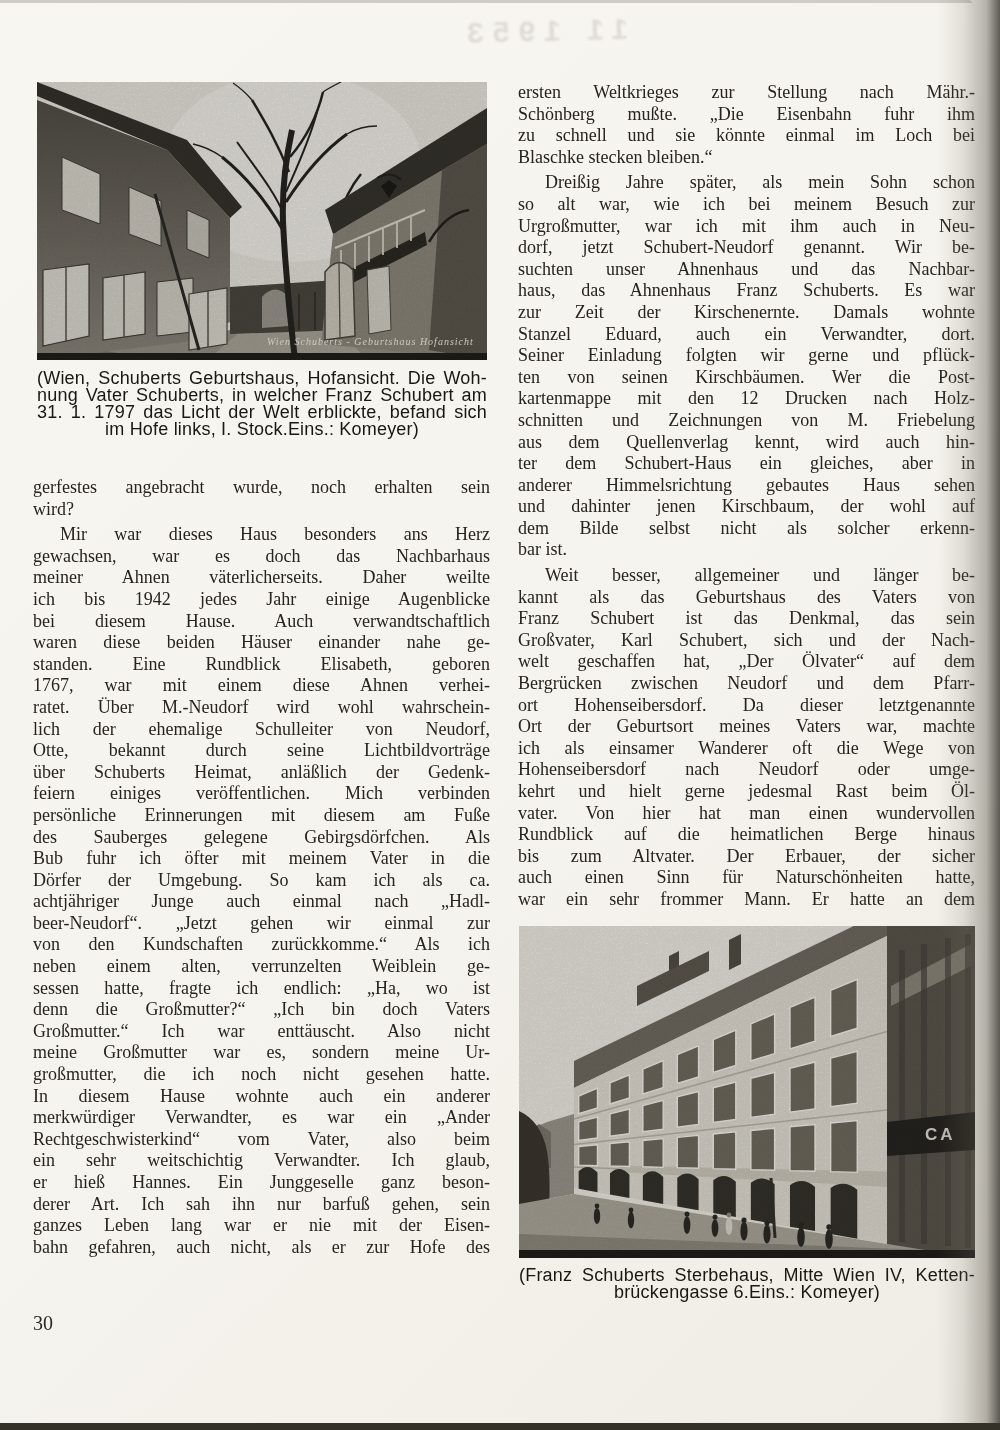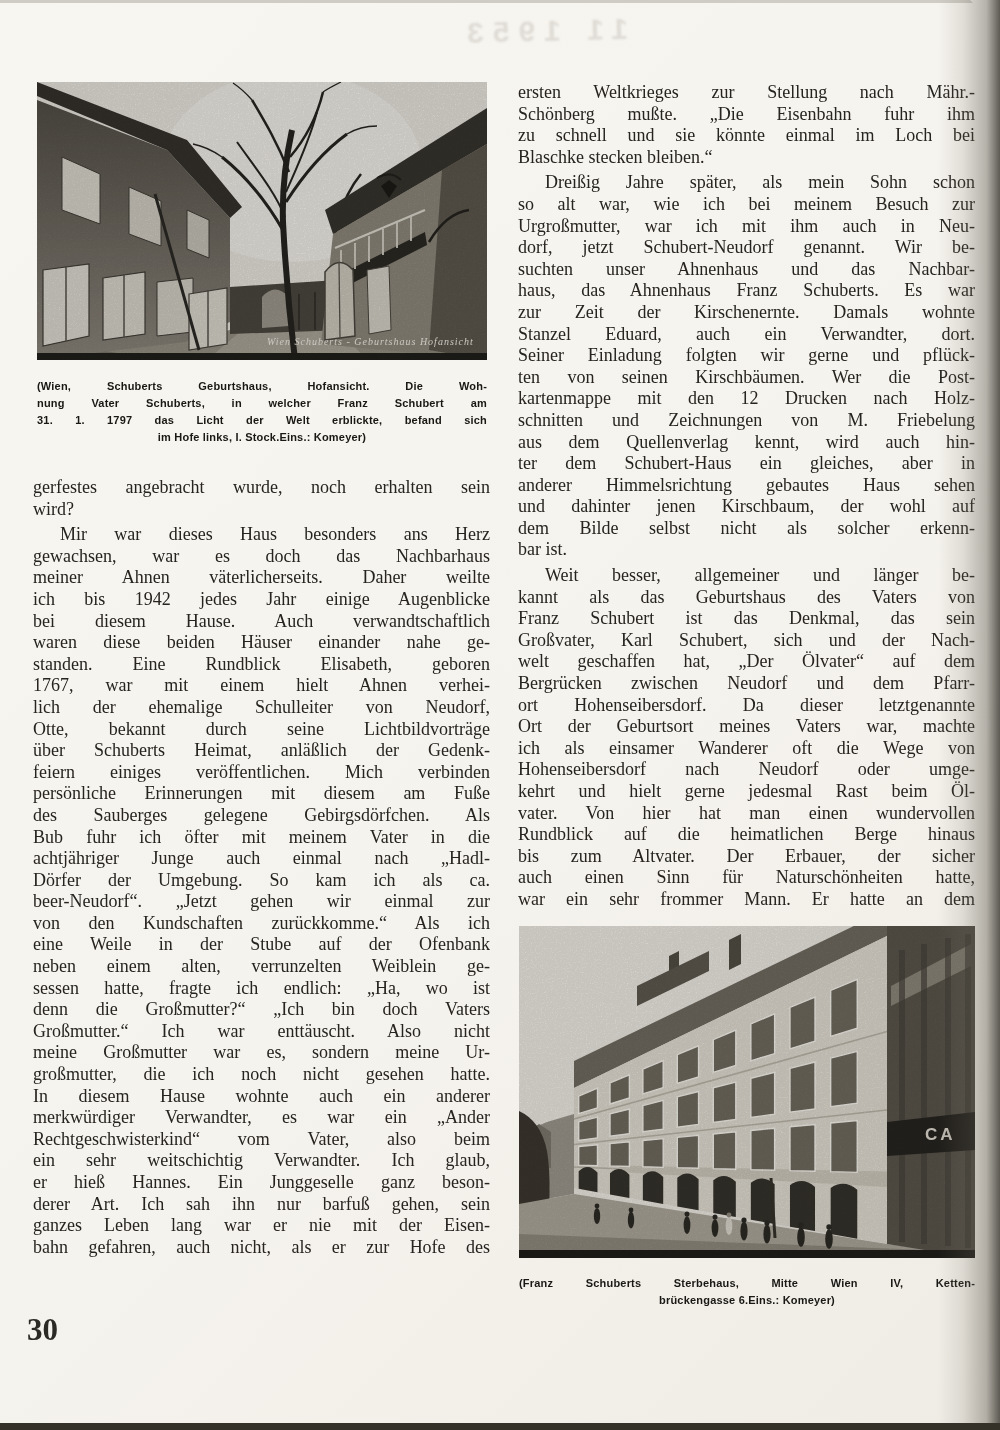--- a/index.html
+++ b/index.html
@@ -10,30 +10,30 @@
   .edge-top{position:absolute;left:0;top:0;width:1000px;height:3px;background:#cfccc5;}
   .edge-bottom{position:absolute;left:0;top:1423px;width:1000px;height:7px;background:#343129;}
   .edge-right{position:absolute;top:0;right:0;width:62px;height:1430px;pointer-events:none;
         background:linear-gradient(to right,rgba(118,112,100,0) 0%,rgba(118,112,100,0.16) 40%,rgba(92,87,77,0.42) 78%,rgba(54,52,45,0.8) 100%);}
   .corner-tr{position:absolute;top:0;right:0;width:0;height:0;
         border-top:30px solid #f6f4ee;border-left:30px solid transparent;}
   .ghost{position:absolute;left:368px;top:14px;width:350px;text-align:center;
         transform:scale(-1,1) rotate(1.5deg);font-family:"Liberation Sans",sans-serif;
         font-weight:bold;font-size:30px;letter-spacing:9px;color:rgba(100,95,83,0.17);filter:blur(1.2px);}
   .photo{position:absolute;display:block;}
-  .caption{position:absolute;font-family:"Liberation Sans",sans-serif;font-weight:bold;
-        font-size:11px;line-height:17px;color:#191814;letter-spacing:0.2px;margin-top:8px;}
+  .caption{position:absolute;font-family:"Liberation Sans",sans-serif;font-weight:normal;
+        font-size:18px;line-height:17px;color:#191814;letter-spacing:0.2px;}
   .cap-line{text-align:justify;text-align-last:justify;}
   .cap-last{display:flex;justify-content:center;}
   .body-col{position:absolute;width:457px;font-size:18px;line-height:21.6px;}
   .para + .para{margin-top:4px;}
   .tline{text-align:justify;text-align-last:justify;height:21.6px;}
   .tline.lastleft{text-align-last:left;}
   .tline.first{text-indent:27px;}
-  .pagenum{position:absolute;left:27px;top:1312px;font-size:31px;font-weight:bold;color:#2c2a25;}
+  .pagenum{position:absolute;left:33px;top:1312px;font-size:20px;font-weight:normal;color:#2c2a25;}
 </style>
 </head>
 <body>
 
 <div class="page">
 
   <div class="edge-top"></div>
   <div class="ghost">11 1953</div>
 
   <svg class="photo" style="left:37px;top:82px;" width="450" height="278" viewBox="0 0 450 278">
@@ -125,33 +125,33 @@
         <div class="tline lastleft">wird?</div>
       </div>
       <div class="para">
         <div class="tline first">Mir war dieses Haus besonders ans Herz</div>
         <div class="tline">gewachsen, war es doch das Nachbarhaus</div>
         <div class="tline">meiner Ahnen väterlicherseits. Daher weilte</div>
         <div class="tline">ich bis 1942 jedes Jahr einige Augenblicke</div>
         <div class="tline">bei diesem Hause. Auch verwandtschaftlich</div>
         <div class="tline">waren diese beiden Häuser einander nahe ge-</div>
         <div class="tline">standen. Eine Rundblick Elisabeth, geboren</div>
-        <div class="tline">1767, war mit einem hielt Ahnen verhei-</div>
+        <div class="tline">1767, war mit einem diese Ahnen verhei-</div>
+        <div class="tline">ratet. Über M.-Neudorf wird wohl wahrschein-</div>
         <div class="tline">lich der ehemalige Schulleiter von Neudorf,</div>
         <div class="tline">Otte, bekannt durch seine Lichtbildvorträge</div>
         <div class="tline">über Schuberts Heimat, anläßlich der Gedenk-</div>
         <div class="tline">feiern einiges veröffentlichen. Mich verbinden</div>
         <div class="tline">persönliche Erinnerungen mit diesem am Fuße</div>
         <div class="tline">des Sauberges gelegene Gebirgsdörfchen. Als</div>
         <div class="tline">Bub fuhr ich öfter mit meinem Vater in die</div>
+        <div class="tline">Dörfer der Umgebung. So kam ich als ca.</div>
         <div class="tline">achtjähriger Junge auch einmal nach „Hadl-</div>
-        <div class="tline">Dörfer der Umgebung. So kam ich als ca.</div>
         <div class="tline">beer-Neudorf“. „Jetzt gehen wir einmal zur</div>
         <div class="tline">von den Kundschaften zurückkomme.“ Als ich</div>
-        <div class="tline">eine Weile in der Stube auf der Ofenbank</div>
         <div class="tline">neben einem alten, verrunzelten Weiblein ge-</div>
         <div class="tline">sessen hatte, fragte ich endlich: „Ha, wo ist</div>
         <div class="tline">denn die Großmutter?“ „Ich bin doch Vaters</div>
         <div class="tline">Großmutter.“ Ich war enttäuscht. Also nicht</div>
         <div class="tline">meine Großmutter war es, sondern meine Ur-</div>
         <div class="tline">großmutter, die ich noch nicht gesehen hatte.</div>
         <div class="tline">In diesem Hause wohnte auch ein anderer</div>
         <div class="tline">merkwürdiger Verwandter, es war ein „Ander</div>
         <div class="tline">Rechtgeschwisterkind“ vom Vater, also beim</div>
         <div class="tline">ein sehr weitschichtig Verwandter. Ich glaub,</div>

